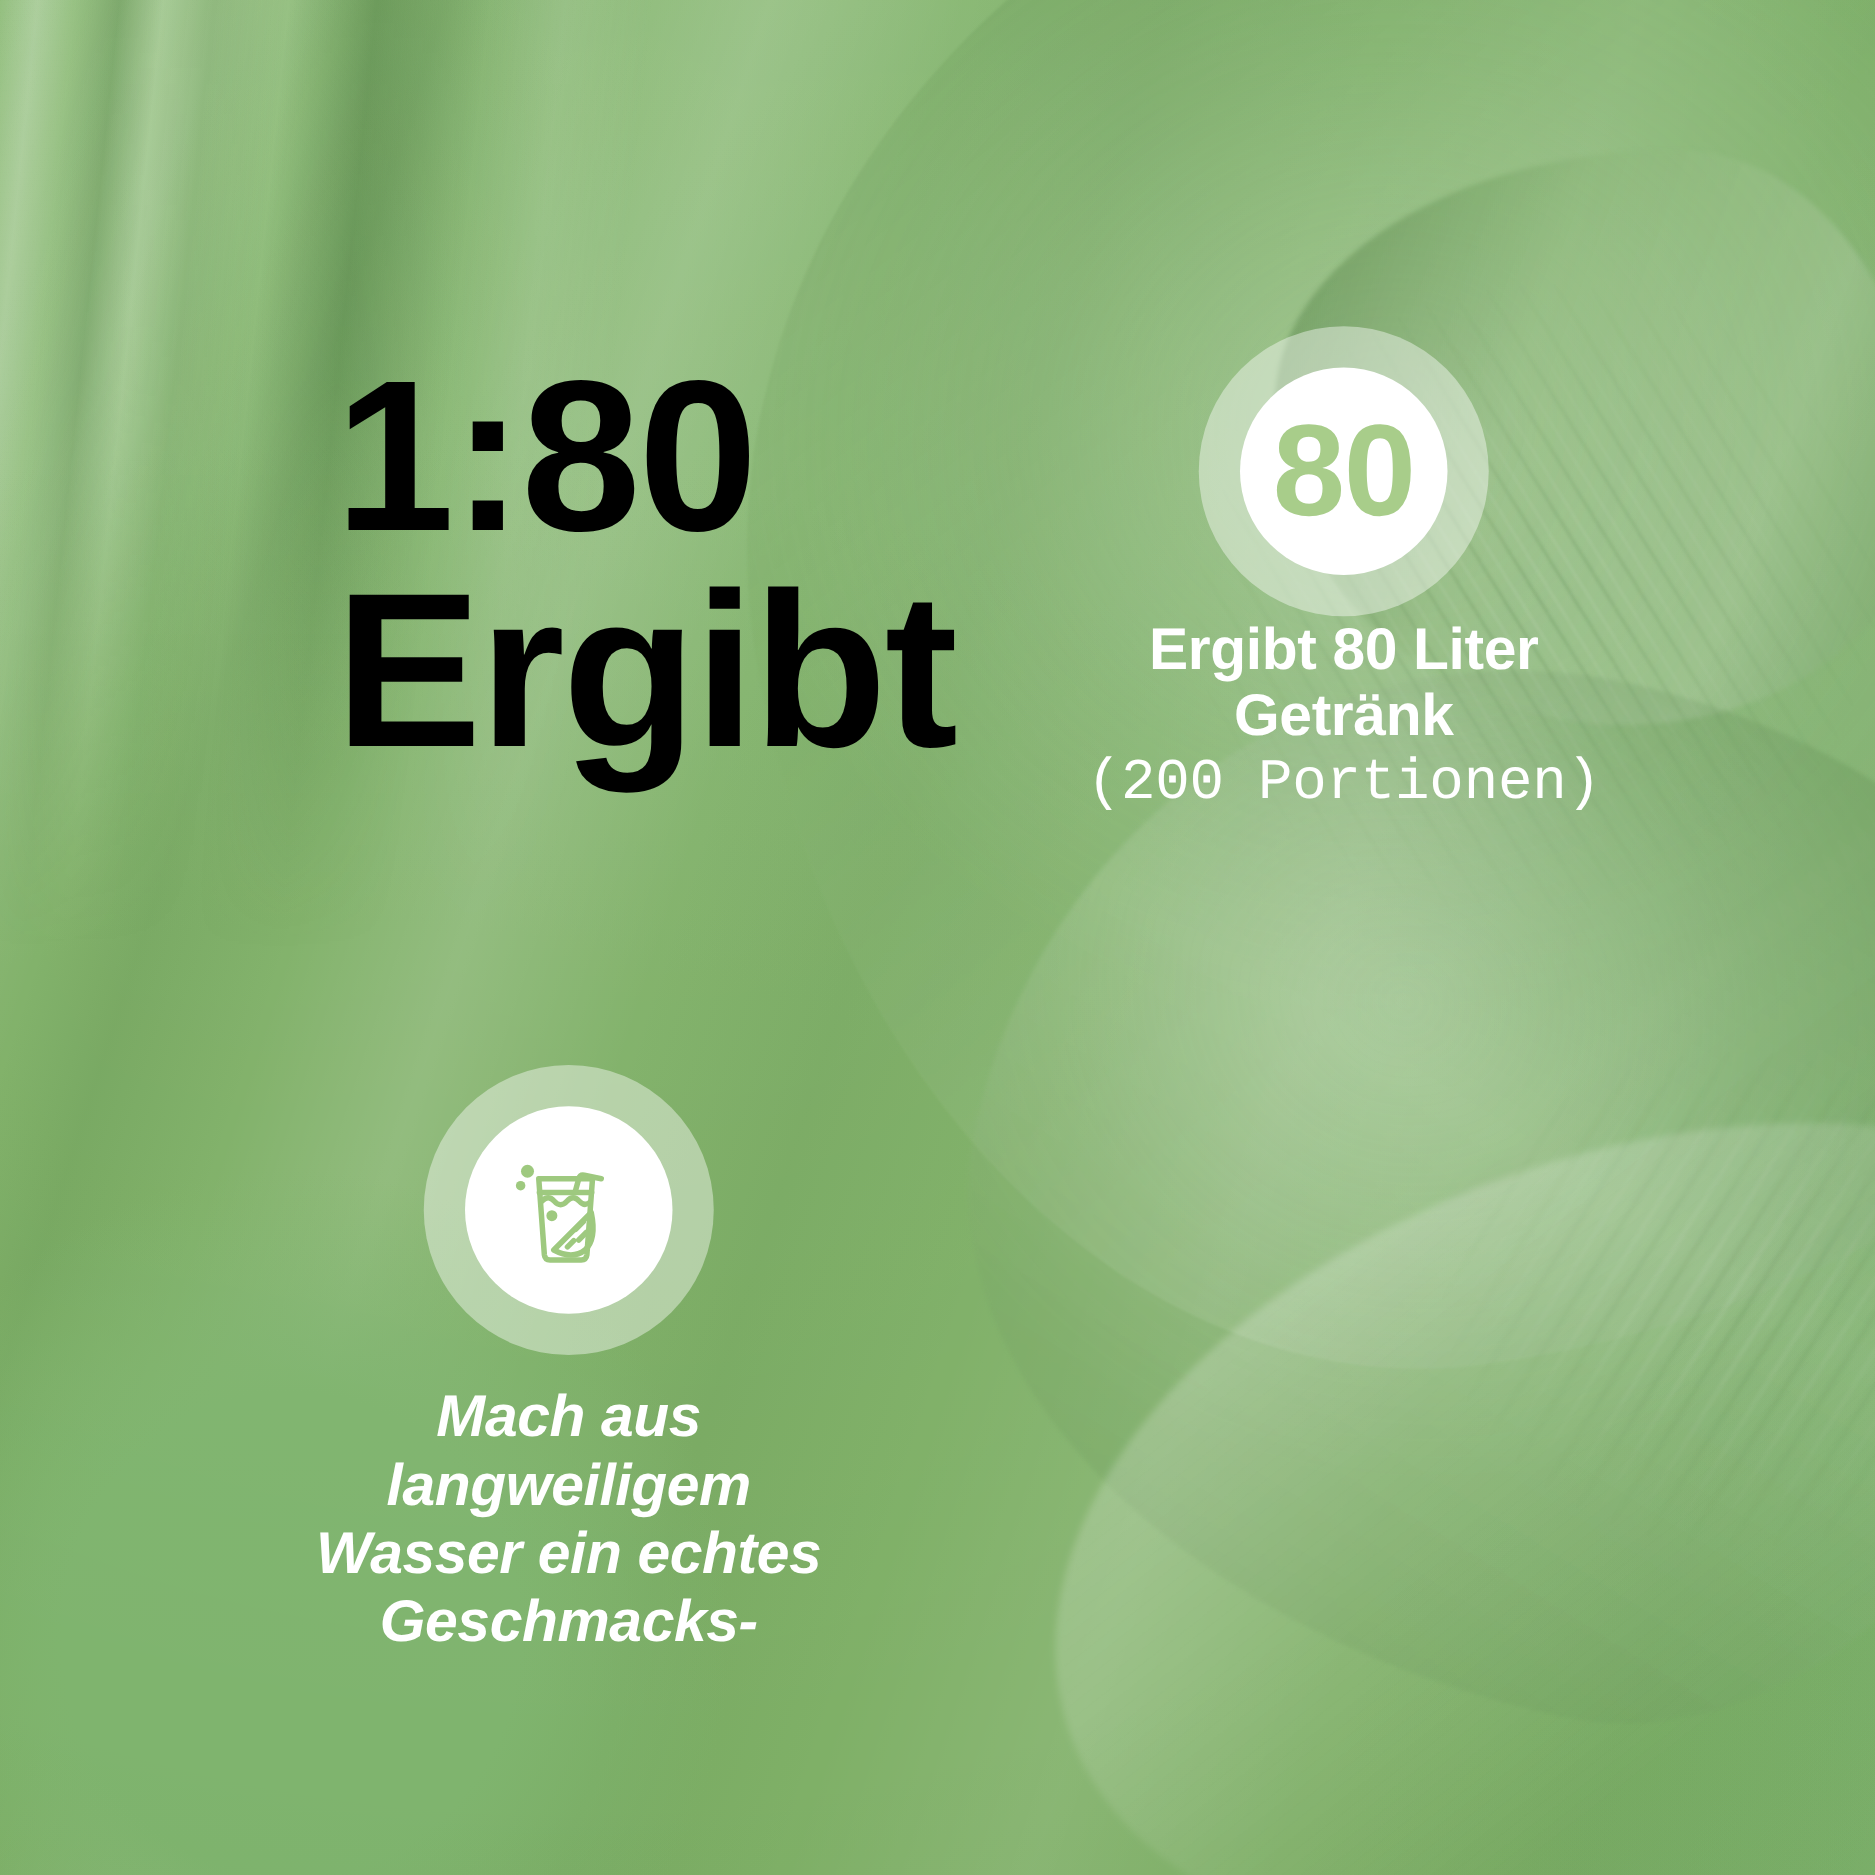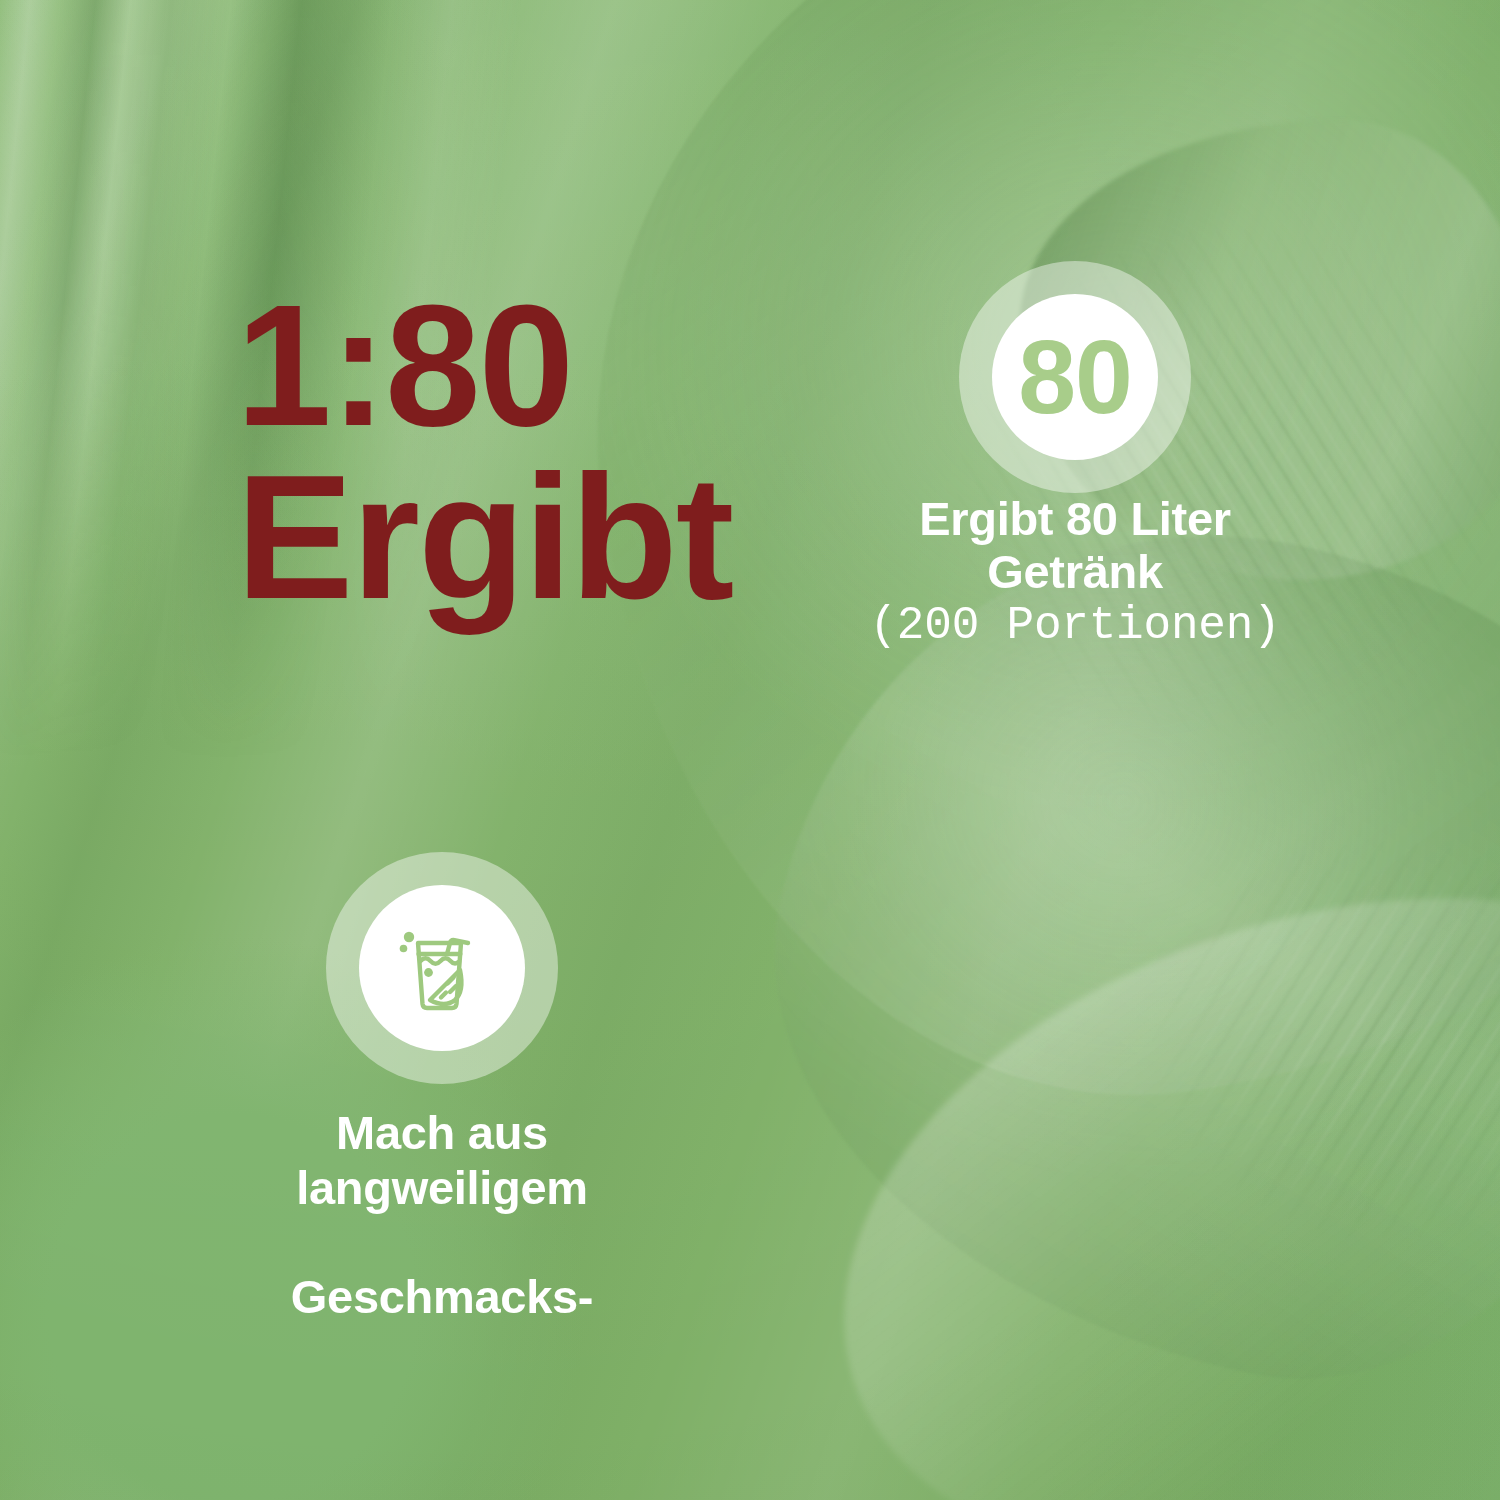--- a/index.html
+++ b/index.html
@@ -147,23 +147,23 @@
   .bg-vignette {
     position: absolute; inset: 0;
     background: radial-gradient(130% 110% at 30% 35%, rgba(255,255,255,0.05) 0%, rgba(0,0,0,0.00) 55%, rgba(36,78,24,0.10) 100%);
   }
 
   
   .content { position: absolute; inset: 0; }
 
   .headline {
     position: absolute;
-    left: 236px; top: 280px;
+    left: 268px; top: 280px;
     width: 560px;
-    color: #7f1d1d;
+    color: #000000;
     font-weight: 800;
     font-size: 168px;
     line-height: 0.99;
     letter-spacing: -2px;
   }
   .headline .hl-line { display: block; }
   .headline .hl-ratio { font-size: 172px; }
   .headline .hl-word { font-size: 176px; }
 
   .cell {
@@ -210,21 +210,21 @@
   .cell-sub {
     margin-top: 2px;
     font-weight: 400;
     font-size: 46px;
     line-height: 1.15;
     letter-spacing: -0.2px;
     font-family: Liberation Mono, monospace;
   }
 
   
-  #cell-taste { left: 162px; top: 852px; width: 560px; }
+  #cell-taste { left: 175px; top: 852px; width: 560px; font-style: italic; }
   #cell-sparkler { left: 775px; top: 852px; width: 570px; }
 
   .icon-ring {
     position: relative;
     margin: 0 auto;
     width: 232px; height: 232px;
     border-radius: 50%;
     background: rgba(255,255,255,0.42);
     display: flex;
     align-items: center;
@@ -311,20 +311,20 @@
               <circle cx="19" cy="21" r="5.2"></circle>
               <circle cx="13.5" cy="32.5" r="3.8"></circle>
               <circle cx="38.5" cy="56.5" r="4.4"></circle>
             </g>
           </svg>
         </div>
       </div>
       <div class="cell-body">
         <span>Mach aus</span><br>
         <span>langweiligem</span><br>
-        <br>
+        <span>Wasser ein echtes</span><br>
         <span>Geschmacks-</span><br>
       </div>
     </div>
 
 
   </div>
 </div>
 
 </body></html>

